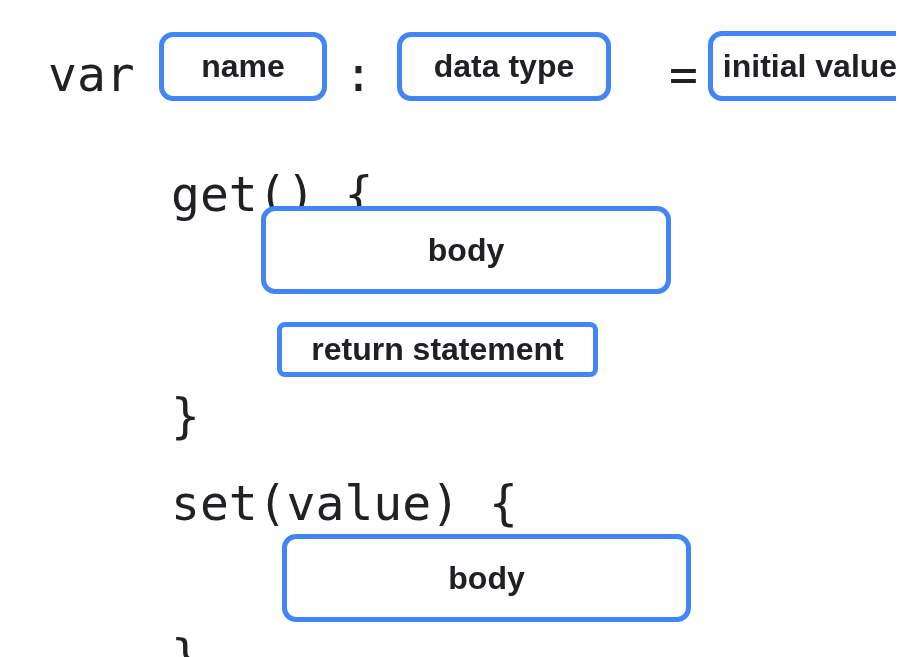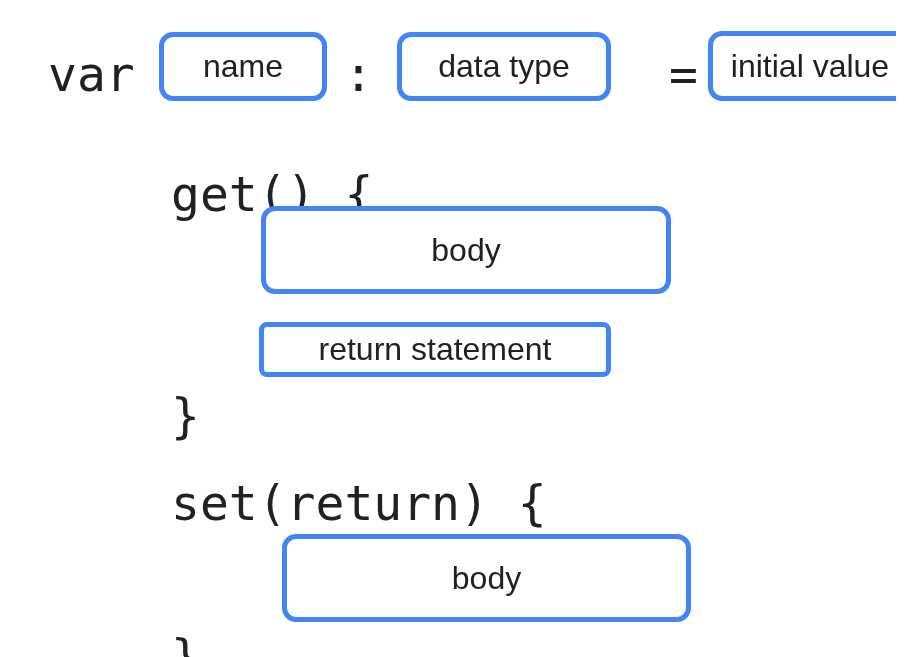--- a/index.html
+++ b/index.html
@@ -25,36 +25,36 @@
     position: absolute;
     border: 5px solid var(--accent, #4285F4);
     border-radius: 14px;
     background: #ffffff;
     display: flex;
     align-items: center;
     justify-content: center;
   }
   .pbox .label {
     font-family: "Liberation Sans", sans-serif;
-    font-weight: normal;
+    font-weight: bold;
     font-size: 32px;
     color: var(--label, #202124);
     white-space: nowrap;
   }
   
   #code-var        { left: 12px;  top: 14px; }
   #box-name        { left: 135px; top: 8px;  width: 168px; height: 69px; }
   #code-colon      { left: 308px; top: 14px; }
   #box-datatype    { left: 373px; top: 8px;  width: 214px; height: 69px; }
   #code-equals     { left: 633px; top: 14px; }
   #box-initial     { left: 684px; top: 7px;  width: 204px; height: 70px; }
   
   #code-get        { left: 135px; top: 134px; }
   #box-get-body    { left: 237px; top: 182px; width: 410px; height: 88px; }
-  #box-return      { left: 235px; top: 298px; width: 352px; height: 55px; border-radius: 8px; text-align: center; }
+  #box-return      { left: 253px; top: 298px; width: 321px; height: 55px; border-radius: 8px; text-align: center; }
   #code-close-get  { left: 135px; top: 356px; }
   
   #code-set        { left: 135px; top: 443px; }
   #box-set-body    { left: 258px; top: 510px; width: 409px; height: 88px; }
   #code-close-set  { left: 135px; top: 597px; }
 </style>
 </head>
 <body>
 
 <div class="canvas" style="--accent: #4285F4; --code: #202124; --label: #202124; --bg: #ffffff;">
@@ -82,21 +82,21 @@
   <div class="pbox" id="box-get-body">
     <span class="label">body</span>
   </div>
 
   <div class="pbox" id="box-return">
     <span class="label">return statement</span>
   </div>
 
   <span class="code" id="code-close-get">}</span>
 
-  <span class="code" id="code-set">set(return) {</span>
+  <span class="code" id="code-set">set(value) {</span>
 
   <div class="pbox" id="box-set-body">
     <span class="label">body</span>
   </div>
 
   <span class="code" id="code-close-set">}</span>
 
 </div>
 
 </body></html>

